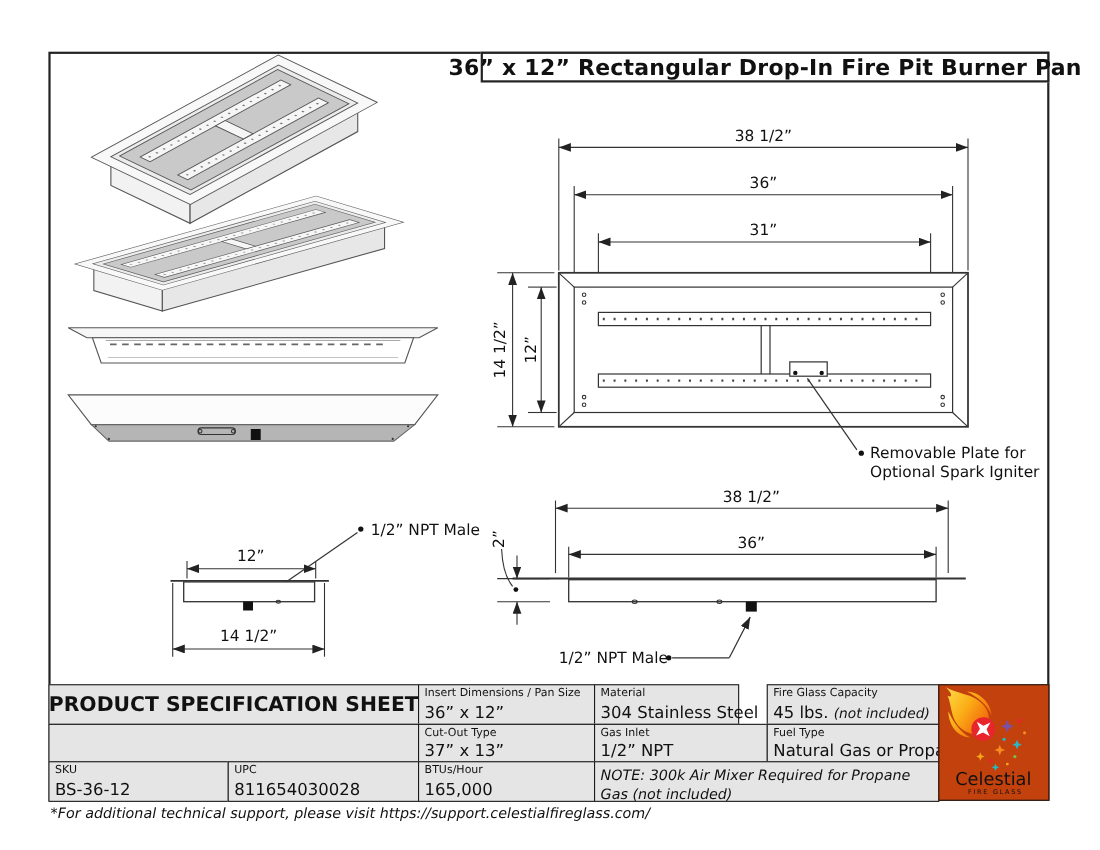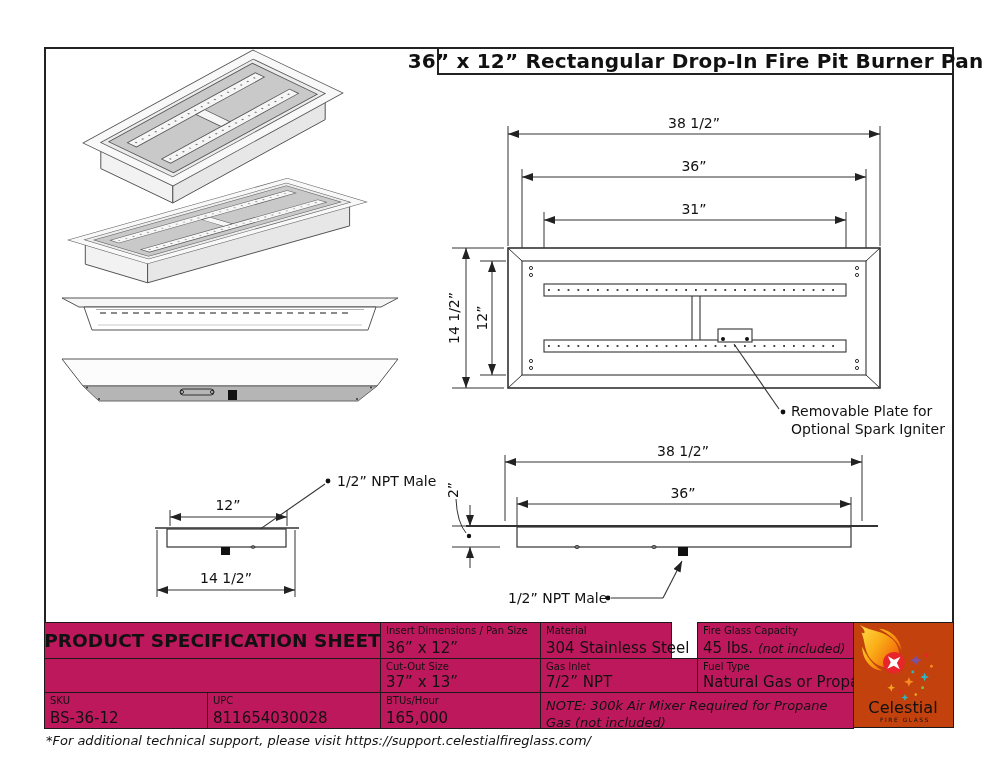--- a/index.html
+++ b/index.html
@@ -13,21 +13,21 @@
   #title-box{
     left:437px;top:47px;width:517px;height:28px;border:2px solid #222;background:#fff;
     display:flex;align-items:center;justify-content:center;
     font-size:20px;font-weight:bold;letter-spacing:.2px;white-space:nowrap;
   }
   #drawing-svg{left:0;top:0;width:1000px;height:773px;}
   svg text{font-family:"DejaVu Sans","Liberation Sans",sans-serif;fill:#111;}
   .dimtxt{font-size:14px;}
   .callout{font-size:14px;}
   
-  .cell{position:absolute;box-sizing:border-box;border:1.5px solid #1a1a1a;background:#be185d;padding:2px 5px;}
+  .cell{position:absolute;box-sizing:border-box;border:1.5px solid #1a1a1a;background:#e5e5e5;padding:2px 5px;}
   .cell .lbl{font-size:10px;line-height:1.1;}
   .cell .val{position:absolute;left:5px;bottom:1px;font-size:15px;white-space:nowrap;}
   .cell .val .paren{font-style:italic;font-size:12.5px;}
   #cell-title{display:flex;align-items:center;justify-content:center;
     font-size:18.5px;font-weight:bold;white-space:nowrap;}
   #cell-product .val{font-size:14.5px;}
   #cell-note{font-style:italic;font-size:13px;line-height:1.3;padding-top:5px;padding-right:18px;}
   #footer-note{left:46px;top:733px;font-style:italic;font-size:13px;white-space:nowrap;}
   #logo-cell{left:853px;top:622px;width:101px;height:106px;border:1.5px solid #1a1a1a;background:#c2410c;}
 </style>
@@ -224,26 +224,26 @@
   <div class="val">304 Stainless Steel</div>
 </div>
 <div class="cell" style="left:697px;top:622px;width:157px;height:37px;">
   <div class="lbl">Fire Glass Capacity</div>
   <div class="val"><span>45 lbs.</span> <span class="paren">(not included)</span></div>
 </div>
 
 <div class="cell" id="cell-product" style="left:44px;top:658px;width:337px;height:35px;">
 </div>
 <div class="cell" style="left:380px;top:658px;width:161px;height:35px;">
-  <div class="lbl">Cut-Out Size</div>
+  <div class="lbl">Cut-Out Type</div>
   <div class="val">37” x 13”</div>
 </div>
 <div class="cell" style="left:540px;top:658px;width:158px;height:35px;">
   <div class="lbl">Gas Inlet</div>
-  <div class="val">7/2” NPT</div>
+  <div class="val">1/2” NPT</div>
 </div>
 <div class="cell" style="left:697px;top:658px;width:157px;height:35px;">
   <div class="lbl">Fuel Type</div>
   <div class="val">Natural Gas or Propane</div>
 </div>
 
 <div class="cell" style="left:44px;top:692px;width:164px;height:37px;">
   <div class="lbl">SKU</div>
   <div class="val">BS-36-12</div>
 </div>

